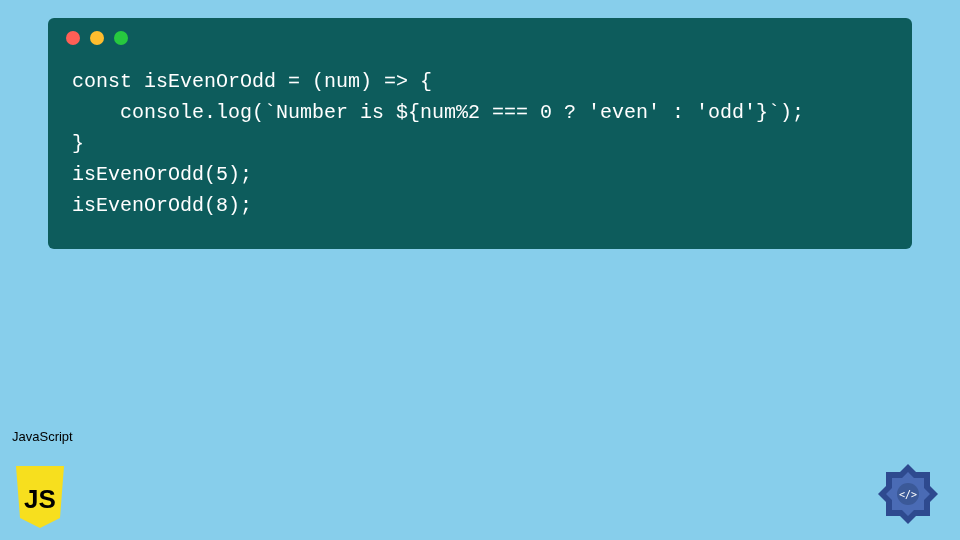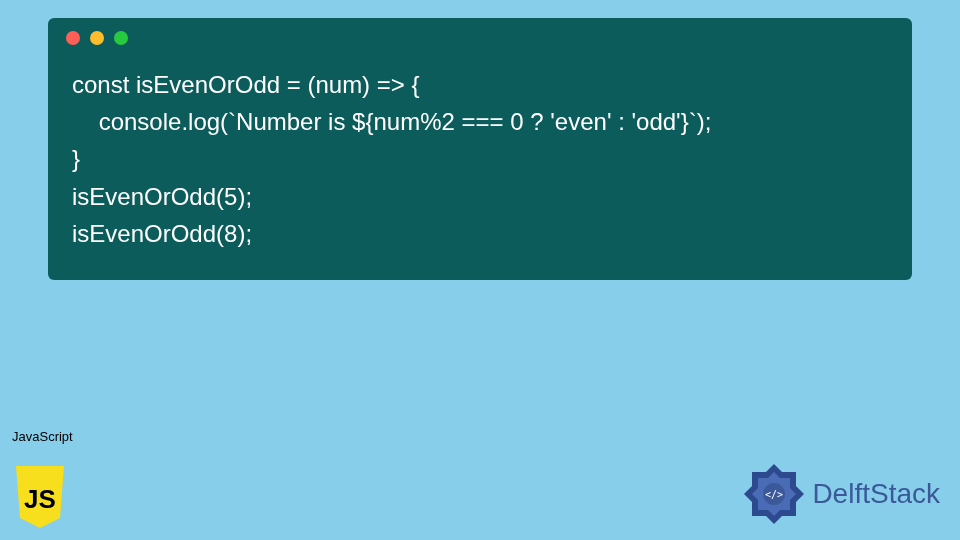--- a/index.html
+++ b/index.html
@@ -31,22 +31,22 @@
     width: 14px;
     height: 14px;
     border-radius: 50%;
   }
   .dot.red { background: #ff5f56; }
   .dot.yellow { background: #ffbd2e; }
   .dot.green { background: #27c93f; }
   .code {
     padding: 8px 24px 8px 24px;
     color: #ffffff;
-    font-family: Liberation Sans, sans-serif;
-    font-size: 24px;
+    font-family: Liberation Mono, monospace;
+    font-size: 20px;
     line-height: 1.55;
     white-space: pre;
   }
   .js-badge {
     position: absolute;
     left: 12px;
     bottom: 12px;
     display: flex;
     flex-direction: column;
     align-items: flex-start;
@@ -106,14 +106,13 @@
 
 <div class="delft-logo">
   <svg class="delft-mark" viewBox="0 0 64 64">
     <g transform="translate(32,32)">
       <polygon points="0,-30 8,-22 22,-22 22,-8 30,0 22,8 22,22 8,22 0,30 -8,22 -22,22 -22,8 -30,0 -22,-8 -22,-22 -8,-22" fill="#2e4a8f"></polygon>
       <polygon points="0,-22 6,-16 16,-16 16,-6 22,0 16,6 16,16 6,16 0,22 -6,16 -16,16 -16,6 -22,0 -16,-6 -16,-16 -6,-16" fill="#4a6bb5"></polygon>
       <circle r="11" fill="#3b5998"></circle>
       <text x="0" y="4" text-anchor="middle" font-family="monospace" font-size="10" fill="#fff">&lt;/&gt;</text>
     </g>
   </svg>
-  <span class="delft-text">DelftStack</span>
 </div>
 
 </body></html>

